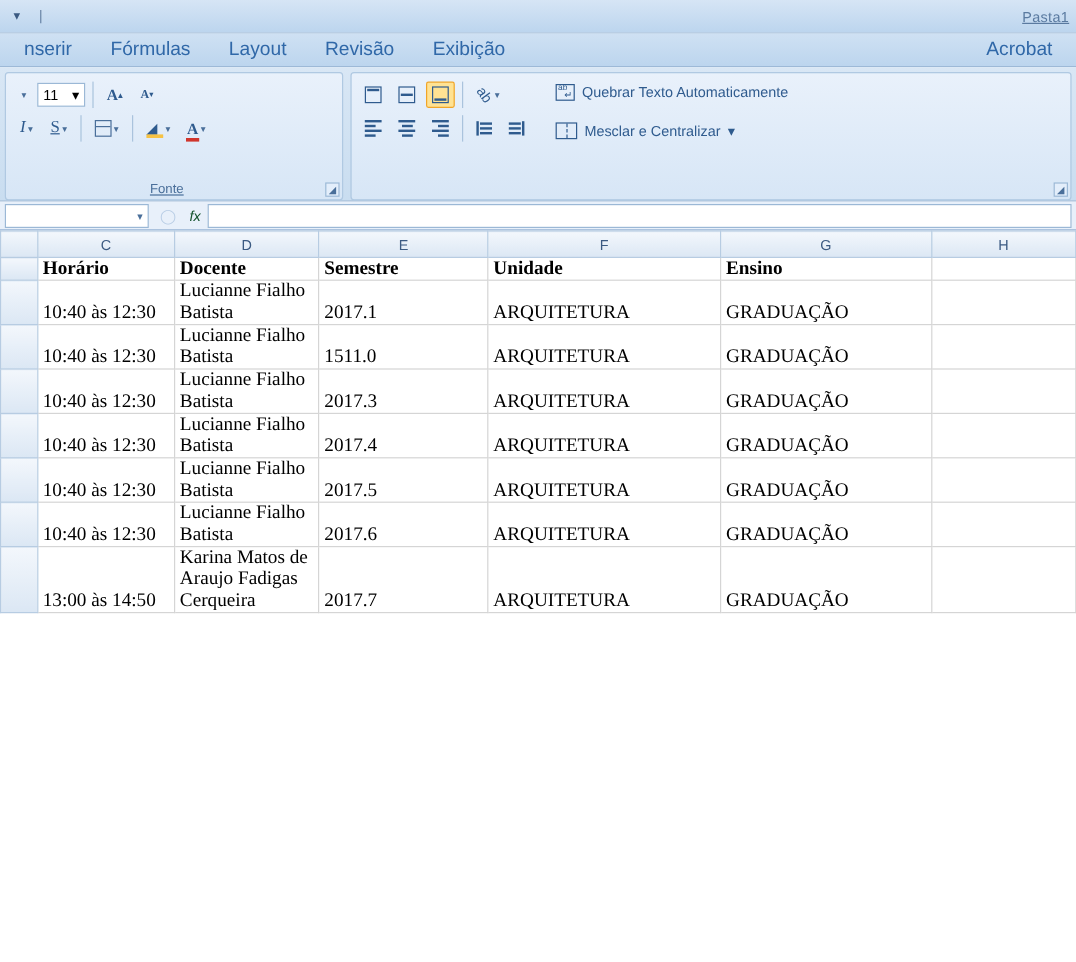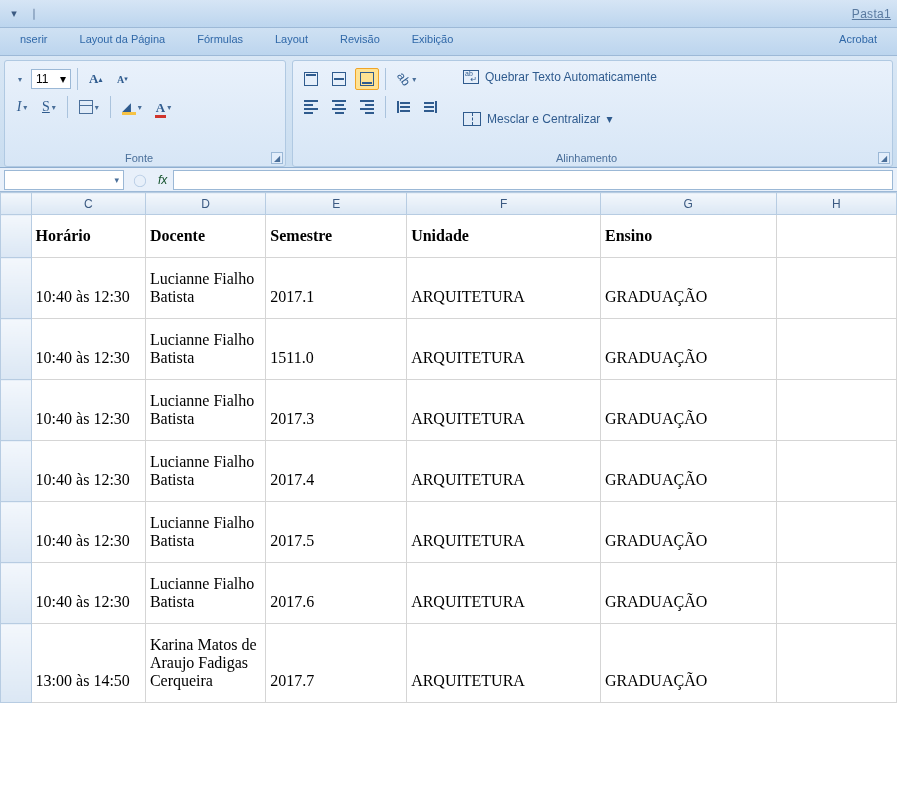--- a/index.html
+++ b/index.html
@@ -37,21 +37,21 @@
     height: 28px;
     background: linear-gradient(to bottom, #cfe1f3 0%, #bcd5ee 100%);
     border-bottom: 1px solid #9db9d7;
     display: flex;
     align-items: stretch;
     padding: 0 4px;
     color: #3068a8;
   }
   .tab {
     padding: 5px 16px;
-    font-size: 11px;
+    font-size: 16px;
     color: #3068a8;
     cursor: pointer;
   }
 
   
   .ribbon {
     display: flex;
     gap: 6px;
     padding: 4px 4px 0 4px;
     background: linear-gradient(to bottom, #d9e7f5 0%, #c9ddf0 100%);
@@ -67,20 +67,21 @@
     position: relative;
     padding: 4px 6px 16px 6px;
   }
   .ribbon-group .group-label {
     position: absolute;
     bottom: 2px;
     left: 0; right: 12px;
     text-align: center;
     font-size: 11px;
     color: #4a6f9a;
+    text-decoration: underline;
   }
   .ribbon-group .launcher {
     position: absolute;
     bottom: 2px; right: 2px;
     width: 12px; height: 12px;
     border: 1px solid #9bb8d6;
     font-size: 8px;
     display: flex;
     align-items: center;
     justify-content: center;
@@ -229,21 +230,21 @@
   .grid th.row-head {
     background: linear-gradient(to bottom, #f3f7fc 0%, #dbe7f4 100%);
     border: 1px solid #b7cce2;
     width: 26px;
     font-weight: normal;
     color: #3b5a82;
     font-size: 11px;
   }
   .grid td {
     border: 1px solid #d5d5d5;
-    padding: 12px 4px;
+    padding: 0 4px;
     vertical-align: bottom;
     font-family: "Times New Roman", serif;
     font-size: 16px;
     color: #000;
     overflow: hidden;
   }
   .grid tr.header-row td {
     font-weight: bold;
     vertical-align: middle;
   }
@@ -261,21 +262,20 @@
 <div class="title-bar">
   <div class="qat">
     <span class="qat-btn">▾</span>
     <span class="qat-btn">｜</span>
   </div>
   <span class="title-text">Pasta1</span>
 </div>
 
 <div class="tabs-row">
   <div class="tab">nserir</div>
-  <div class="tab">Layout da Página</div>
   <div class="tab">Fórmulas</div>
   <div class="tab">Layout</div>
   <div class="tab">Revisão</div>
   <div class="tab">Exibição</div>
   <div class="tab" style="margin-left:auto;">Acrobat</div>
 </div>
 
 <div class="ribbon">
 
   <div class="ribbon-group" style="width:282px;">
@@ -391,33 +391,32 @@
                 <span class="lines">
                   <span></span>
                   <span></span>
                   <span></span>
                 </span>
                 <span class="bar"></span>
               </span>
             </div>
         </div>
       </div>
-      <div style="display:flex; flex-direction:column; justify-content:center; gap:18px;">
+      <div style="display:flex; flex-direction:column; justify-content:center; gap:8px;">
         <div class="wide-btn">
           <span class="wrap-icon"></span>
           <span>Quebrar Texto Automaticamente</span>
         </div>
         <div class="wide-btn">
           <span class="merge-icon"></span>
           <span>Mesclar e Centralizar</span>
           <span class="caret">▾</span>
         </div>
       </div>
     </div>
-    <div class="group-label">Alinhamento</div>
     <div class="launcher">◢</div>
   </div>
 </div>
 
 <div class="name-formula">
   <div class="name-box">
     <span></span>
     <span class="caret">▾</span>
   </div>
   <span style="width:24px;text-align:center;color:#b8cde5;">◯</span>

